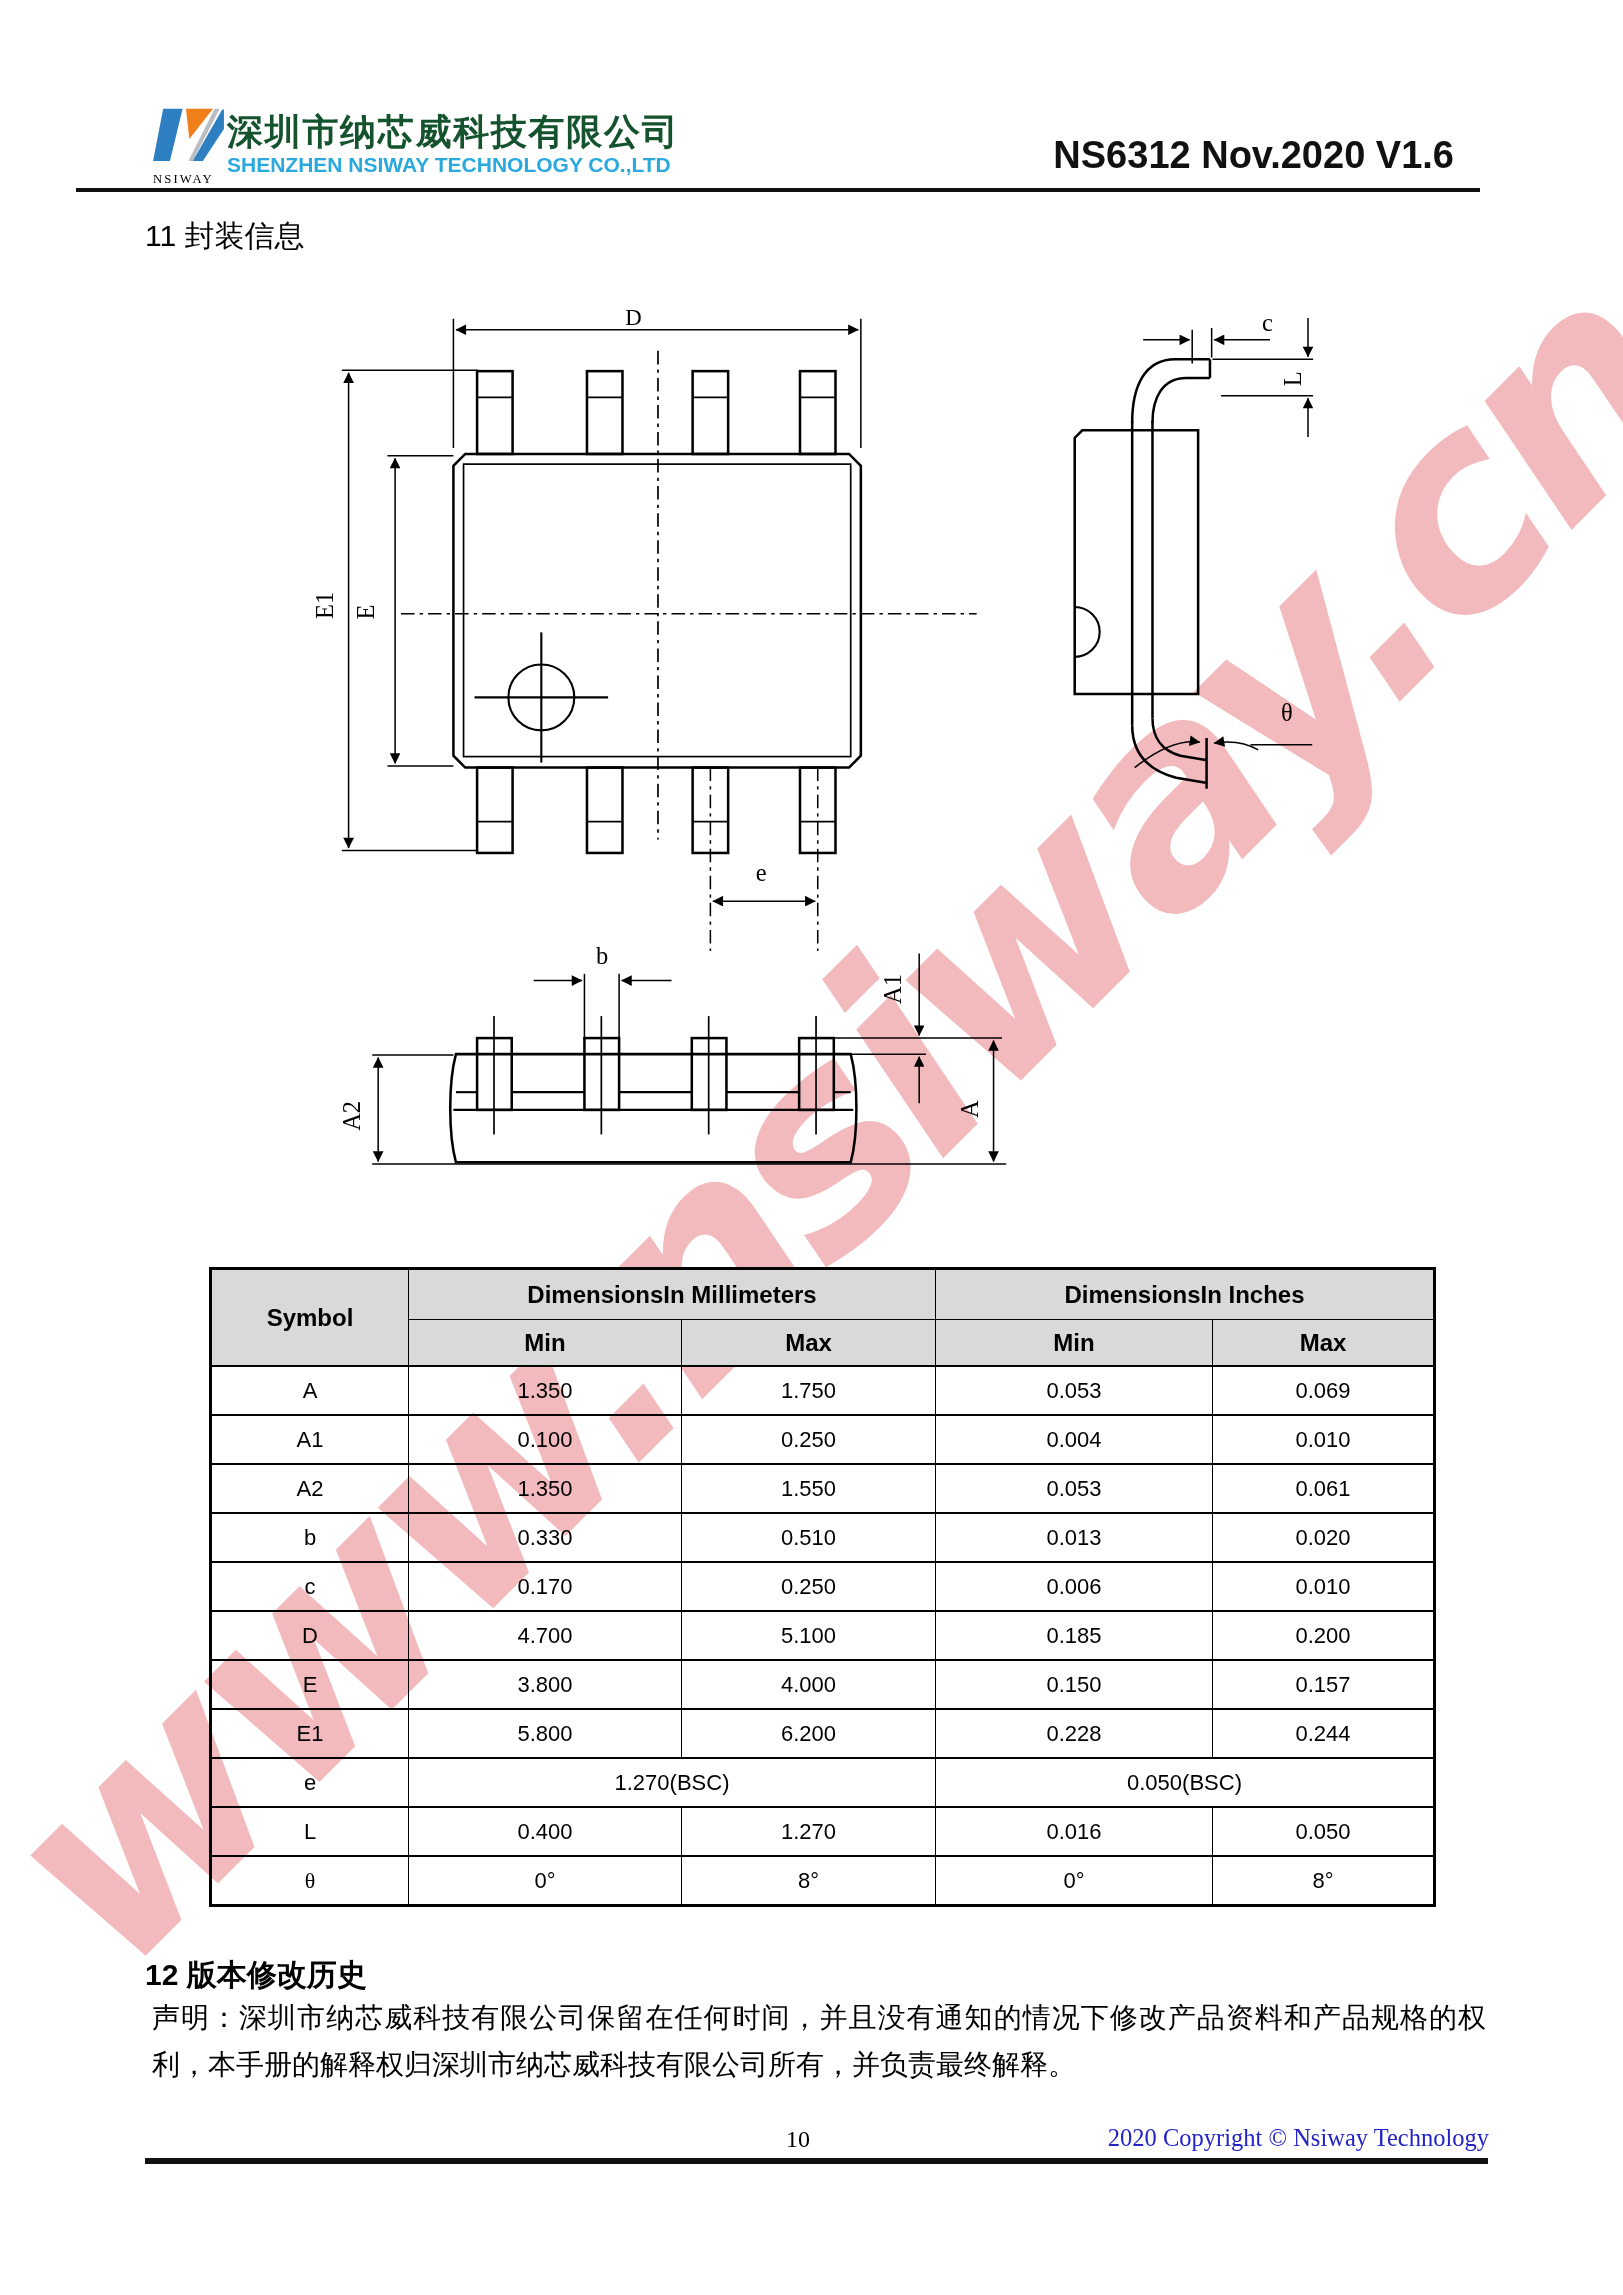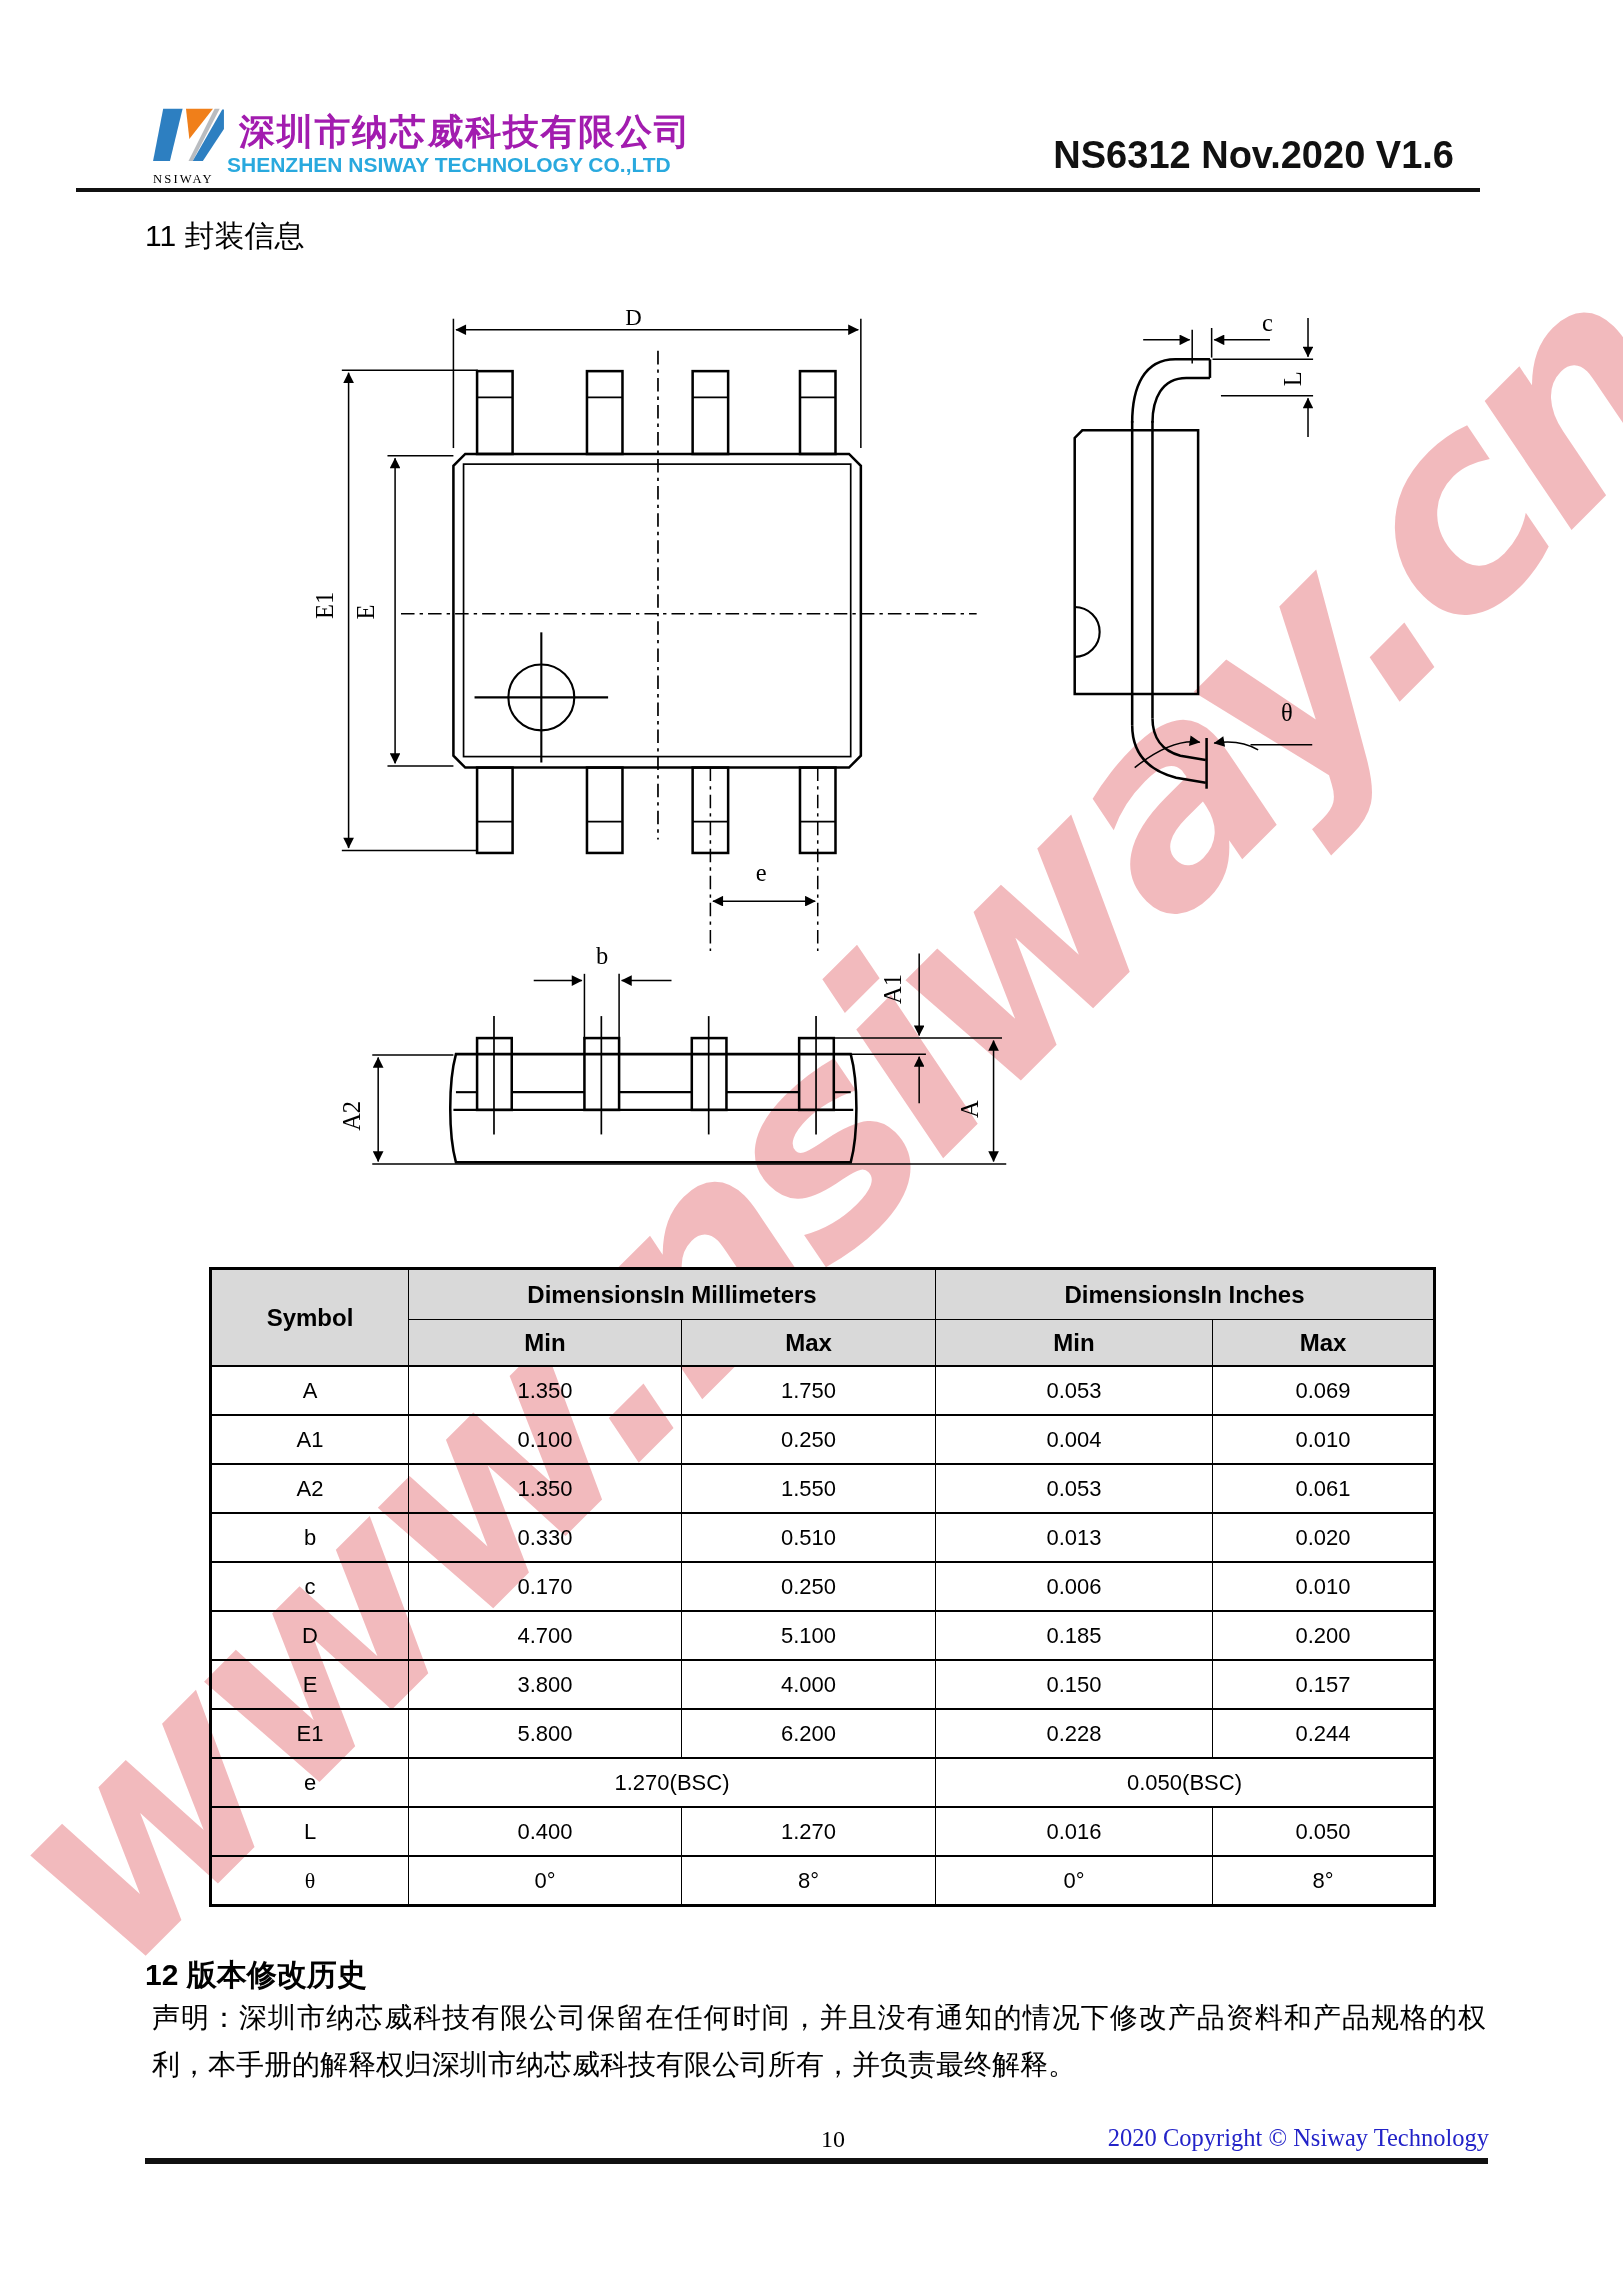--- a/index.html
+++ b/index.html
@@ -1,20 +1,20 @@
 <!DOCTYPE html>
 <html style="font-size:13.5px"><head>
 <meta charset="utf-8">
 <style>
   html,body{margin:0;padding:0;background:#ffffff;}
   #page{position:relative;width:1623px;height:2295px;background:#ffffff;overflow:hidden;
         font-family:"Liberation Sans",sans-serif;color:#000;}
   .abs{position:absolute;}
   
-  #company-cn{left:239px;top:108px;font-size:36px;font-weight:bold;color:#a21caf;letter-spacing:1.7px;}
+  #company-cn{left:227px;top:108px;font-size:36px;font-weight:bold;color:#14532d;letter-spacing:1.7px;}
   #company-en{left:227px;top:153px;font-size:21px;font-weight:bold;color:#29a9de;}
   #doc-ref{top:134px;right:169px;font-size:38px;font-weight:bold;color:#111;}
   #header-rule{left:76px;top:188px;width:1404px;height:4.2px;background:#111;}
   #logo-box{left:153px;top:107px;width:71px;height:81px;}
   
   #sec11{left:145px;top:216px;font-size:30px;font-weight:normal;}
   #sec12{left:145px;top:1955px;font-size:30px;font-weight:bold;}
   
   #watermark{left:841px;top:1124px;transform:translate(-50%,-50%) rotate(-45deg);
      font-family:"DejaVu Sans",sans-serif;font-style:italic;font-weight:bold;
@@ -29,21 +29,21 @@
   #dim-table th{background:#d9d9d9;font-size:24px;font-weight:bold;}
   #dim-table td{font-size:22px;border-top-width:2.5px;border-bottom-width:2.5px;}
   #dim-table{border:3.4px solid #000;}
   #dim-table .hrow1 th{height:49px;}
   #dim-table .hrow2 th{height:45px;}
   #dim-table tbody td{height:47px;}
   
   #disclaimer{left:152px;top:1994px;width:1334px;font-family:"Liberation Serif",serif;
      font-size:28px;line-height:47px;text-align:justify;z-index:1;}
   
-  #page-num{left:786px;top:2126px;width:59px;text-align:right;font-family:"Liberation Serif",serif;font-size:24px;}
+  #page-num{left:786px;top:2126px;width:59px;text-align:left;font-family:"Liberation Serif",serif;font-size:24px;}
   #copyright{right:134px;top:2124px;font-family:"Liberation Serif",serif;font-size:24.5px;color:#2323c8;}
   #footer-rule{left:145px;top:2158px;width:1343px;height:6px;background:#111;}
   svg text{font-family:"Liberation Serif",serif;fill:#000;}
 </style>
 </head>
 <body>
 
 <div id="page">
 
   <div id="watermark" class="abs">www.nsiway.cn</div>

